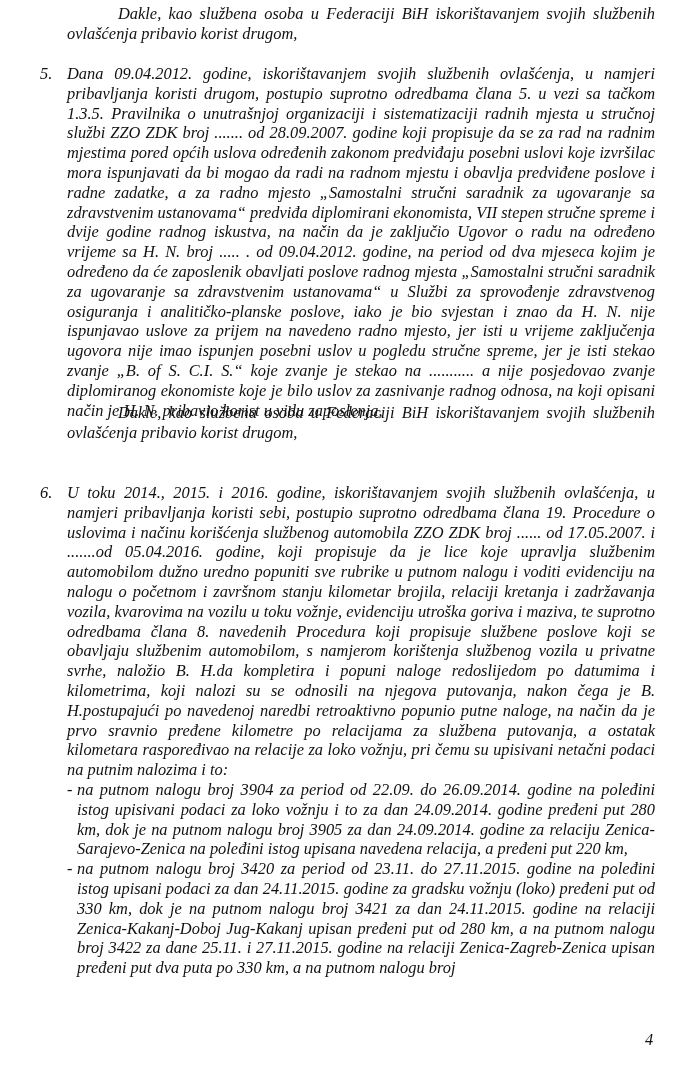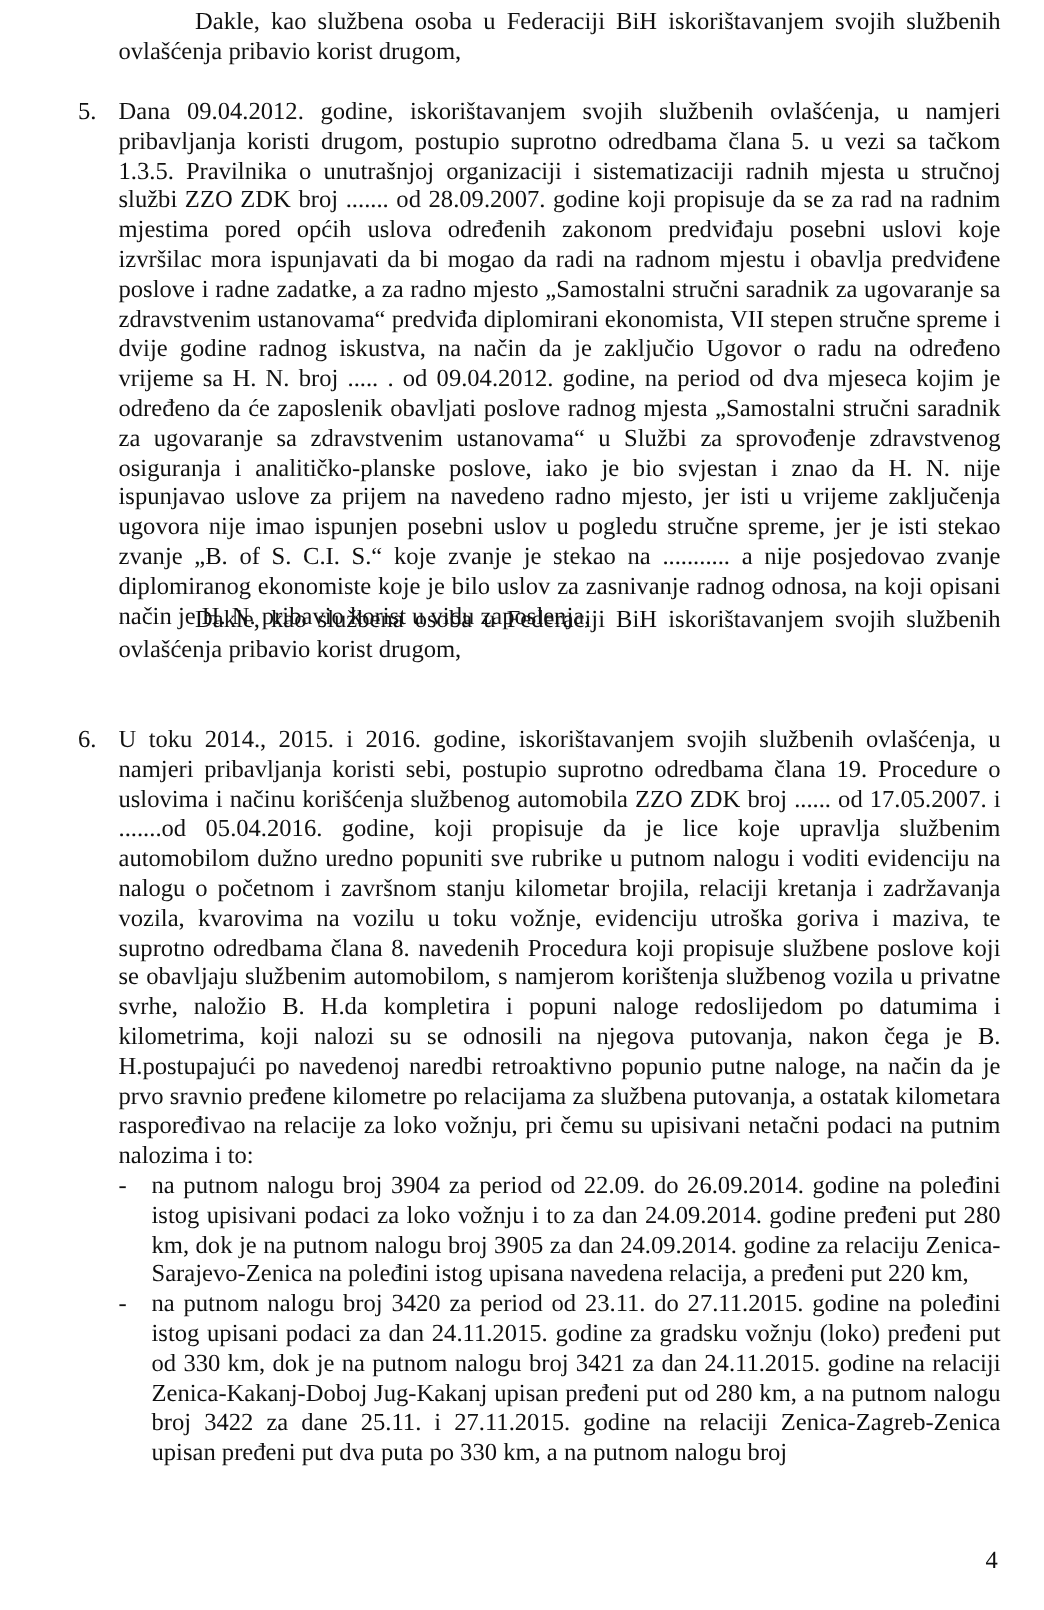--- a/index.html
+++ b/index.html
@@ -1,32 +1,32 @@
 <!DOCTYPE html>
 <html><head>
 <meta charset="utf-8">
 <style>
   html, body { margin: 0; padding: 0; background: #ffffff; }
   body {
     width: 696px; height: 1073px; position: relative; overflow: hidden;
     font-family: "Liberation Serif", "DejaVu Serif", serif;
     font-size: 16.4px; line-height: 19.8px; color: #111111;
   }
-  .page { position: absolute; left: 12px; top: 0; width: 556px; height: 1073px; }
+  .page { position: absolute; left: 0; top: 0; width: 556px; height: 1073px; font-style: italic; }
   .para {
     position: absolute; left: 67px; width: 588px;
     text-align: justify; margin: 0;
   }
   .para.indent { text-indent: 51px; }
   .item { position: absolute; left: 40px; width: 615px; }
   .item .num { position: absolute; left: 0; top: 0; width: 27px; }
   .item .body { margin-left: 27px; text-align: justify; }
   .bullet { position: relative; margin-left: 0; }
   .bullet .dash { position: absolute; left: 0; top: 0; width: 24px; }
-  .bullet .btext { margin-left: 22px; text-align: justify; }
+  .bullet .btext { margin-left: 10px; text-align: justify; }
   .pagenum { position: absolute; left: 645px; top: 1030px; font-size: 16.4px; }
 </style>
 </head>
 <body>
 
 <div class="page">
 
   <p class="para indent" style="top:4px;">Dakle, kao službena osoba u Federaciji BiH iskorištavanjem svojih službenih ovlašćenja pribavio korist drugom,</p>
 
   <div class="item" style="top:64px;">

